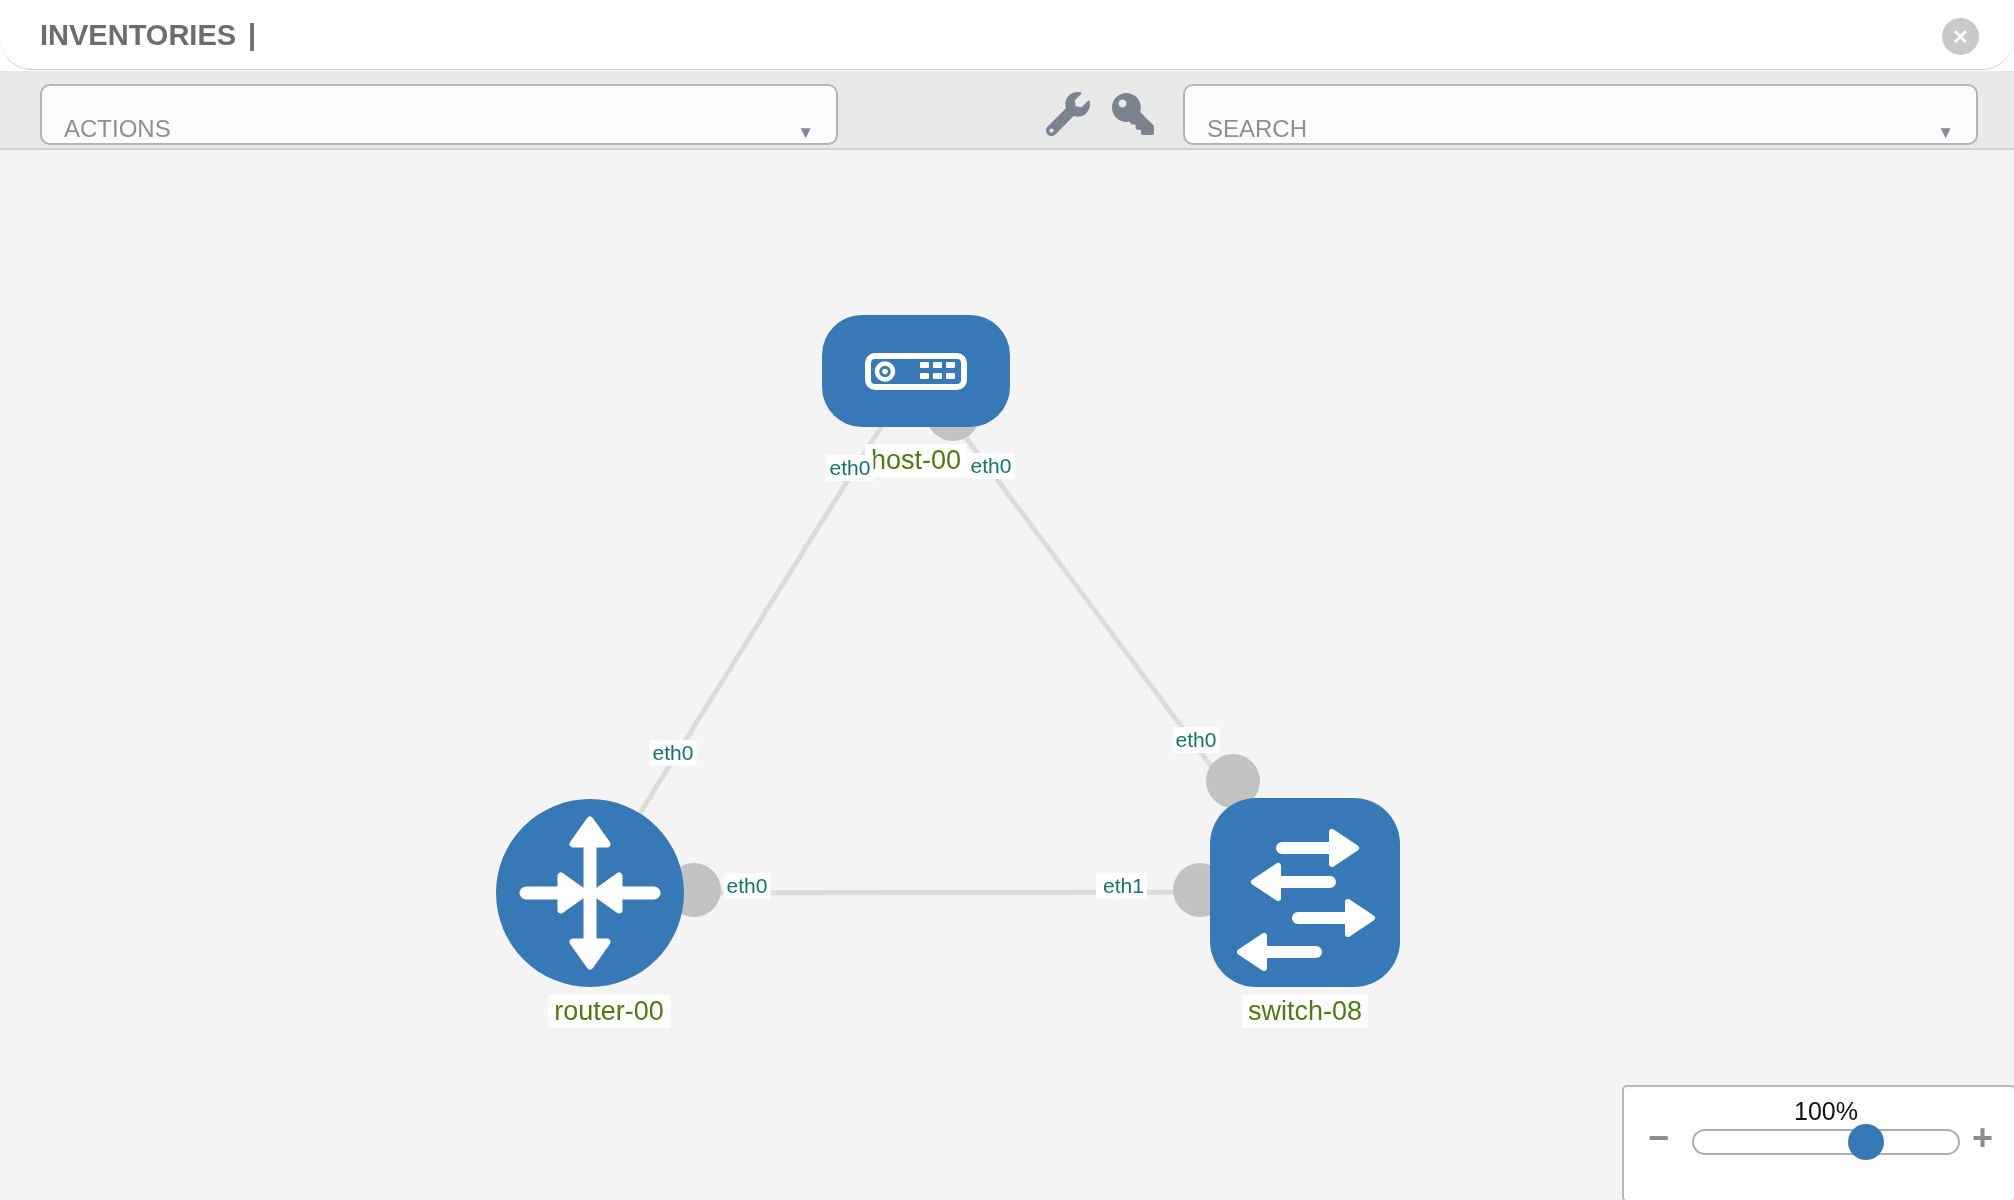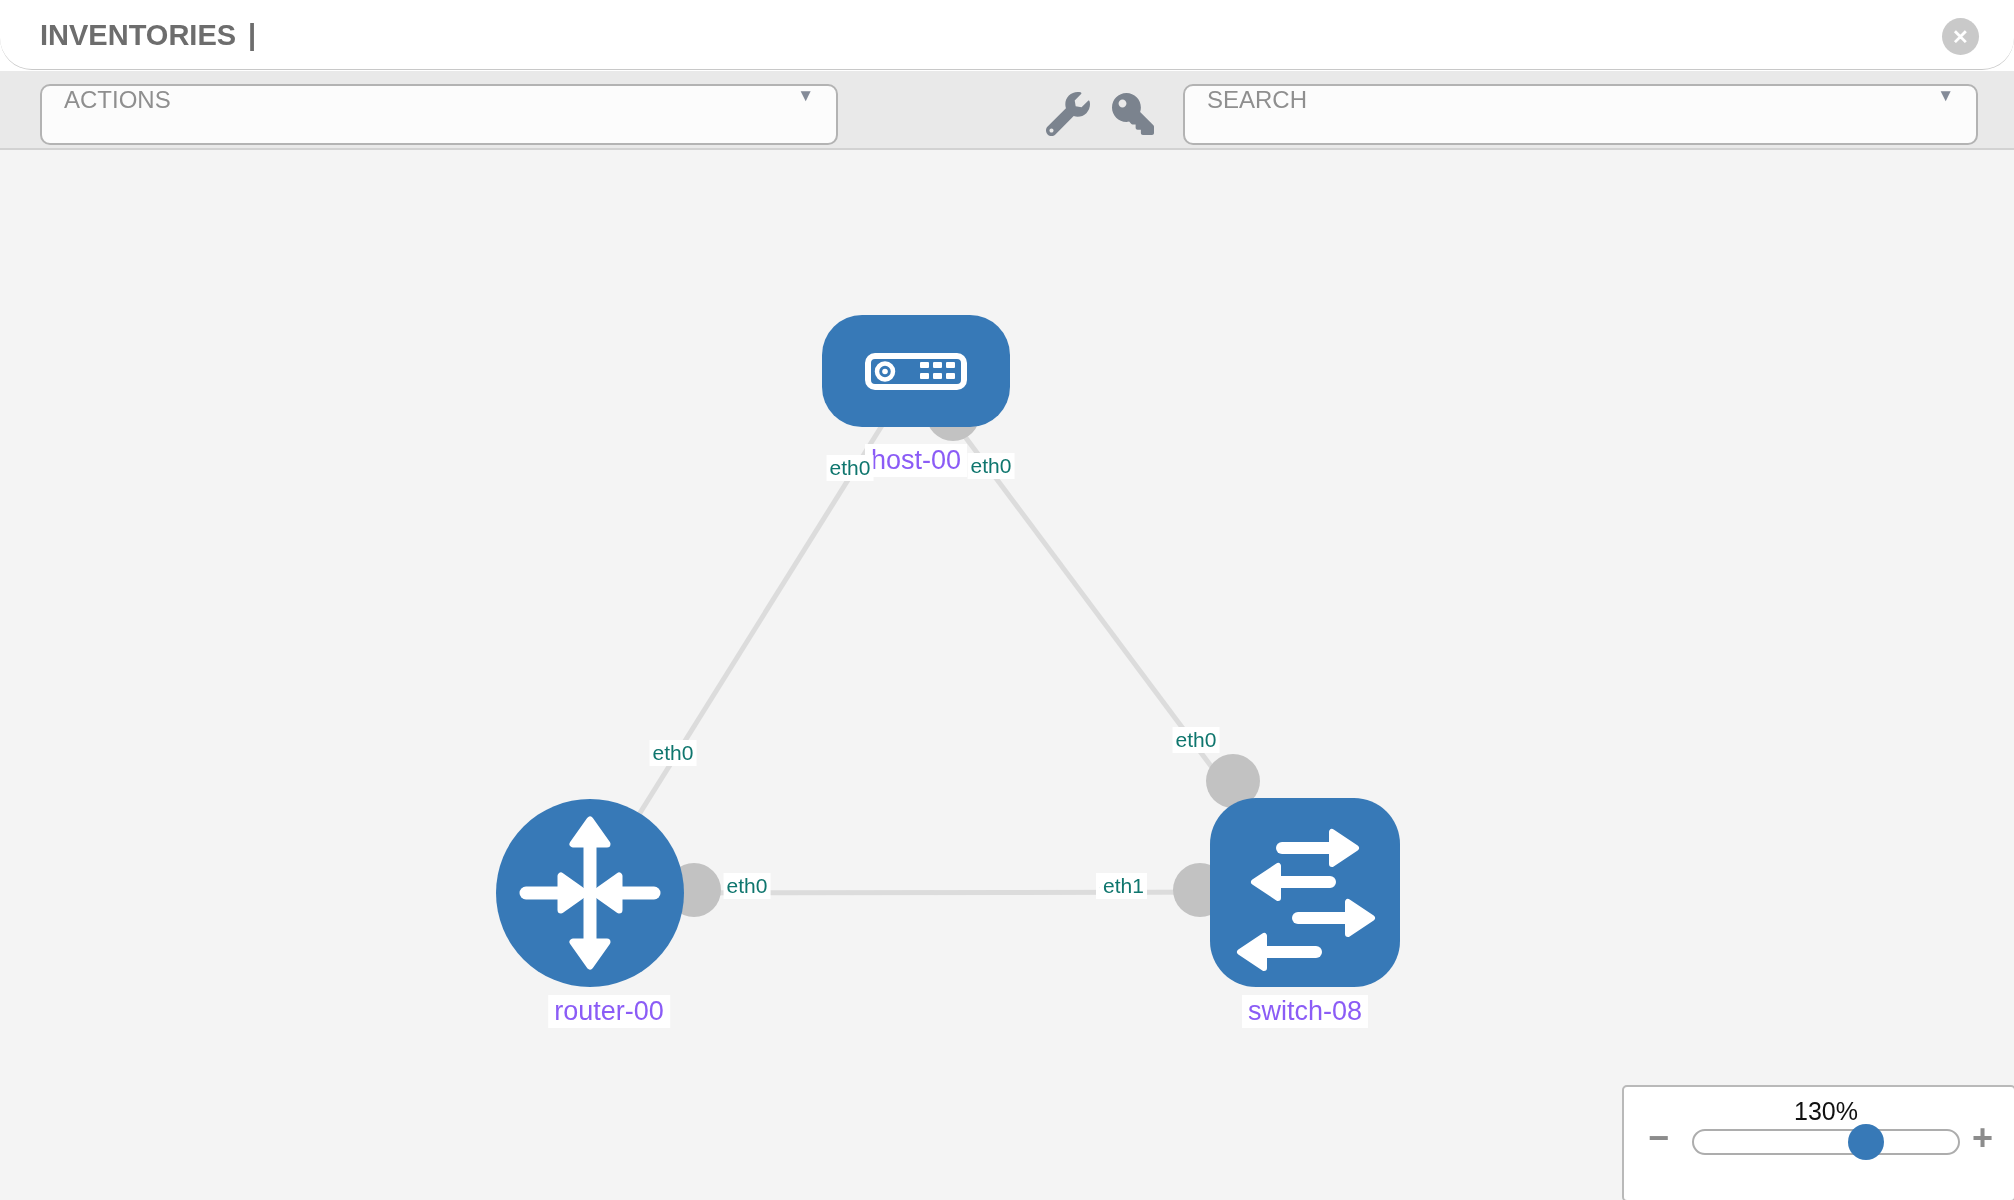--- a/index.html
+++ b/index.html
@@ -25,21 +25,21 @@
   }
 
   
   .toolbar {
     position: absolute; left: 0; top: 71px; width: 2014px; height: 79px;
     background: #e9e9e9; border-bottom: 2px solid #d2d2d2;
   }
   .select-box {
     position: absolute; top: 13px; height: 61px;
     background: #fcfcfc; border: 2px solid #b3b3b3; border-radius: 10px;
-    display: flex; align-items: flex-start; justify-content: space-between;
+    display: flex; align-items: flex-end; justify-content: space-between;
     padding: 0 22px; font-size: 24px; color: #8f8f8f; cursor: pointer;
   }
   .select-actions { left: 40px;  width: 798px; }
   .select-search  { left: 1183px; width: 795px; }
   .caret { font-size: 17px; color: #848b98; }
   .tool-btn {
     position: absolute; top: 14px; width: 58px; height: 58px;
     background: transparent; border: none; cursor: pointer;
     display: flex; align-items: center; justify-content: center;
   }
@@ -57,21 +57,21 @@
   .connector { fill: #c2c2c2; }
 
   .node { position: absolute; background: #3779b7; }
   .node svg { display: block; }
   .node-host   { left: 822px;  top: 165px; width: 188px; height: 112px; border-radius: 40px; }
   .node-router { left: 496px;  top: 649px; width: 188px; height: 188px; border-radius: 50%; }
   .node-switch { left: 1210px; top: 648px; width: 190px; height: 189px; border-radius: 46px; }
 
   .node-label {
     position: absolute; transform: translateX(-50%);
-    background: #fff; color: #8b5cf6;
+    background: #fff; color: #4d7c0f;
     font-size: 27px; line-height: 33px; padding: 0 6px; white-space: nowrap;
   }
   .iface {
     position: absolute; background: #fff; color: #0f766e;
     font-size: 21px; line-height: 26px; padding: 0 3px; white-space: nowrap;
   }
   .iface.centered { transform: translateX(-50%); }
 
   
   .zoom-panel {
@@ -204,21 +204,21 @@
   <div class="iface centered" style="left:850px;  top:305px;">eth0</div>
   <div class="iface centered" style="left:991px;  top:303px;">eth0</div>
   <div class="iface centered" style="left:673px;  top:590px;">eth0</div>
   <div class="iface centered" style="left:747px;  top:723px;">eth0</div>
   <div class="iface centered" style="left:1196px; top:577px;">eth0</div>
 
   <div class="iface" style="left:1096px; top:723px; z-index:1;">eth0</div>
   <div class="iface" style="left:1100px; top:723px; z-index:2;">eth1</div>
 
   <div class="zoom-panel">
-    <div class="zoom-value">130%</div>
+    <div class="zoom-value">100%</div>
     <button class="zoom-minus">−</button>
     <div class="zoom-track">
       <div class="zoom-thumb"></div>
     </div>
     <button class="zoom-plus">+</button>
   </div>
 
 </div>
 
 </body></html>

